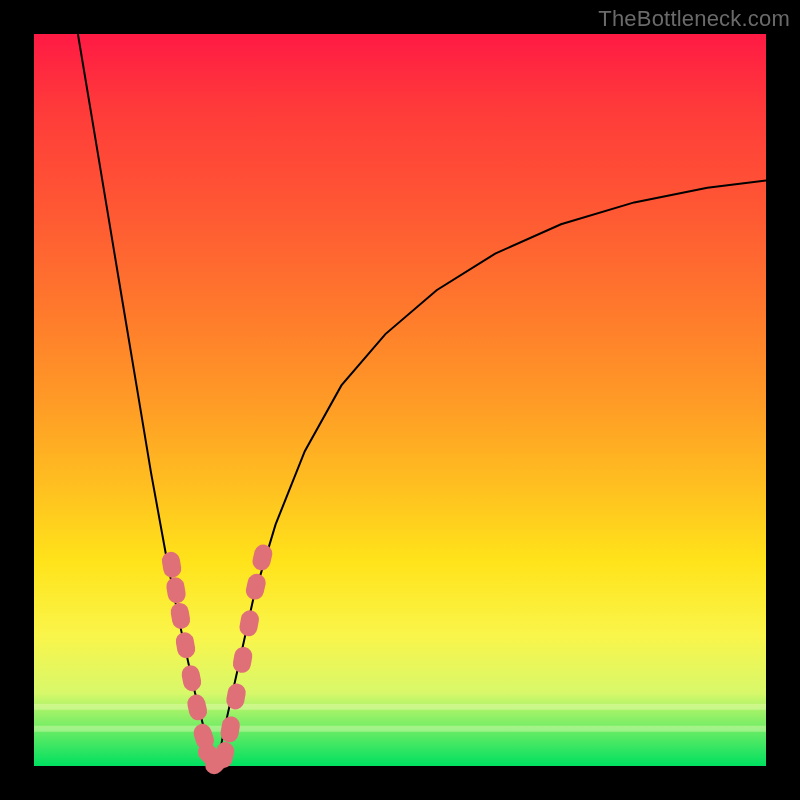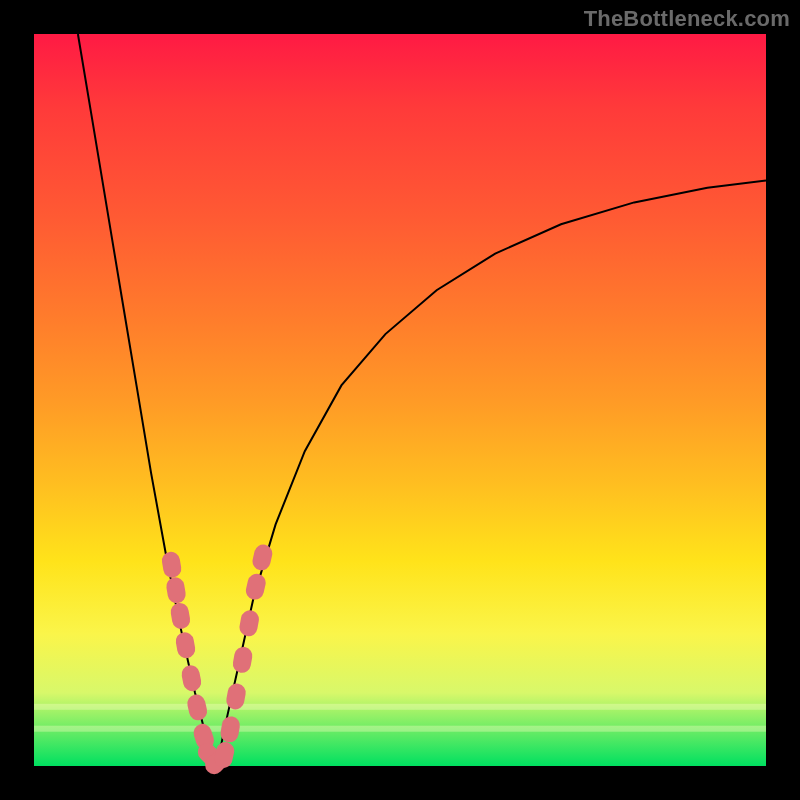--- a/index.html
+++ b/index.html
@@ -39,21 +39,21 @@
       #d8f86a 90%,
       #00e060 100%
     );
   }
   .watermark {
     position: absolute;
     top: 6px;
     right: 10px;
     color: #6a6a6a;
     font-size: 22px;
-    font-weight: 700;
+    font-weight: 400;
     letter-spacing: 0.2px;
     user-select: none;
   }
   svg.overlay {
     position: absolute;
     left: 34px;
     top: 34px;
     width: 732px;
     height: 732px;
     overflow: visible;

